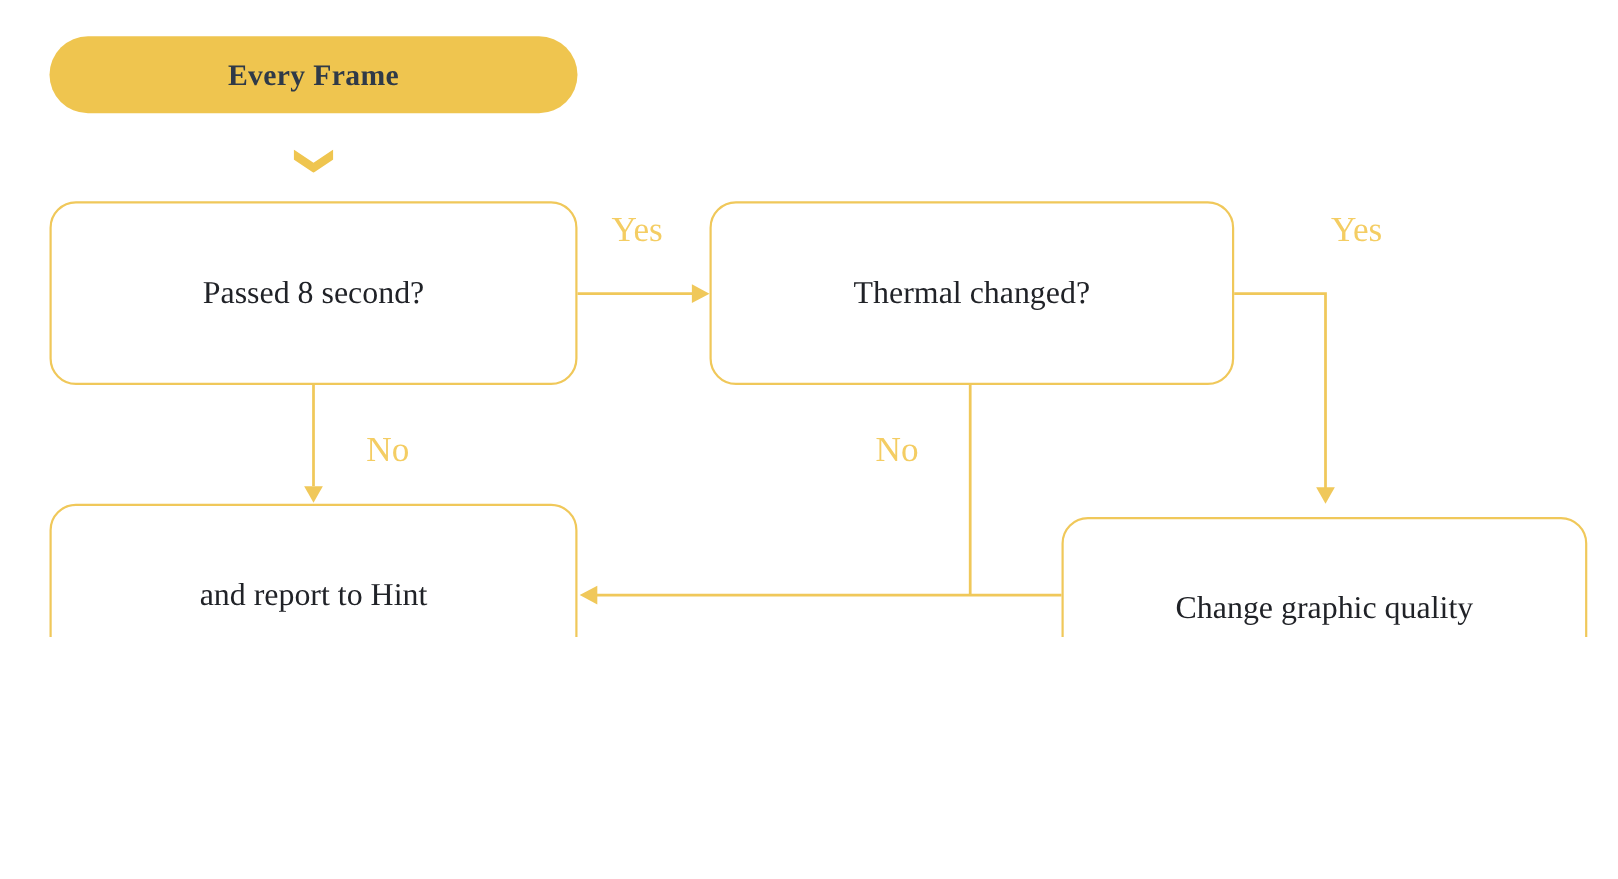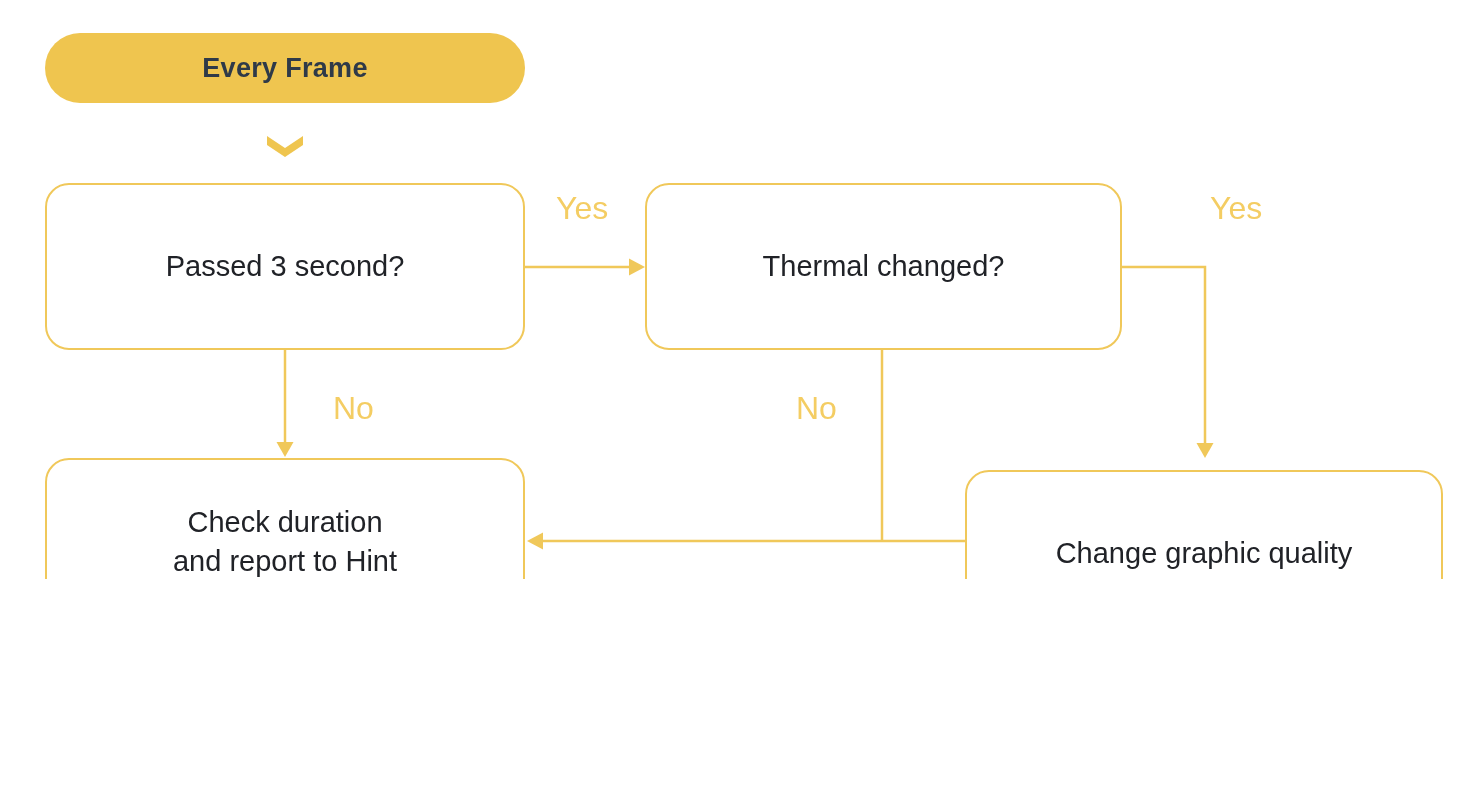--- a/index.html
+++ b/index.html
@@ -5,21 +5,21 @@
   html, body {
     margin: 0;
     padding: 0;
     background: #ffffff;
   }
   .canvas {
     position: relative;
     width: 1471px;
     height: 579px;
     background: var(--background, #ffffff);
-    font-family: Liberation Sans, sans-serif;
+    font-family: Liberation Serif, serif;
     overflow: hidden;
   }
   .pill {
     position: absolute;
     background: var(--yellow, #EFC54F);
     border-radius: 36px;
     display: flex;
     align-items: center;
     justify-content: center;
     font-weight: 700;
@@ -110,33 +110,32 @@
 
   <div class="pill" id="pill-start">
     <span>Every Frame</span>
   </div>
 
   <svg class="chevron" id="chevron-1" viewBox="0 0 36 21">
     <polygon points="0,0 18,12 36,0 36,9 18,21 0,9"></polygon>
   </svg>
 
   <div class="node" id="node-passed">
-    <span>Passed 3 second?</span>
+    <span>Passed 8 second?</span>
   </div>
 
   <div class="node" id="node-thermal">
     <span>Thermal changed?</span>
   </div>
 
   <div class="node" id="node-change">
     <span>Change graphic quality</span>
   </div>
 
   <div class="node" id="node-check">
-    <span>Check duration</span>
     <span>and report to Hint</span>
   </div>
 
   <div class="edge-label" id="label-yes-1">Yes</div>
   <div class="edge-label" id="label-yes-2">Yes</div>
   <div class="edge-label" id="label-no-1">No</div>
   <div class="edge-label" id="label-no-2">No</div>
 
   <svg class="chevron" id="chevron-2" viewBox="0 0 36 21">
     <polygon points="0,0 18,12 36,0 36,9 18,21 0,9"></polygon>

